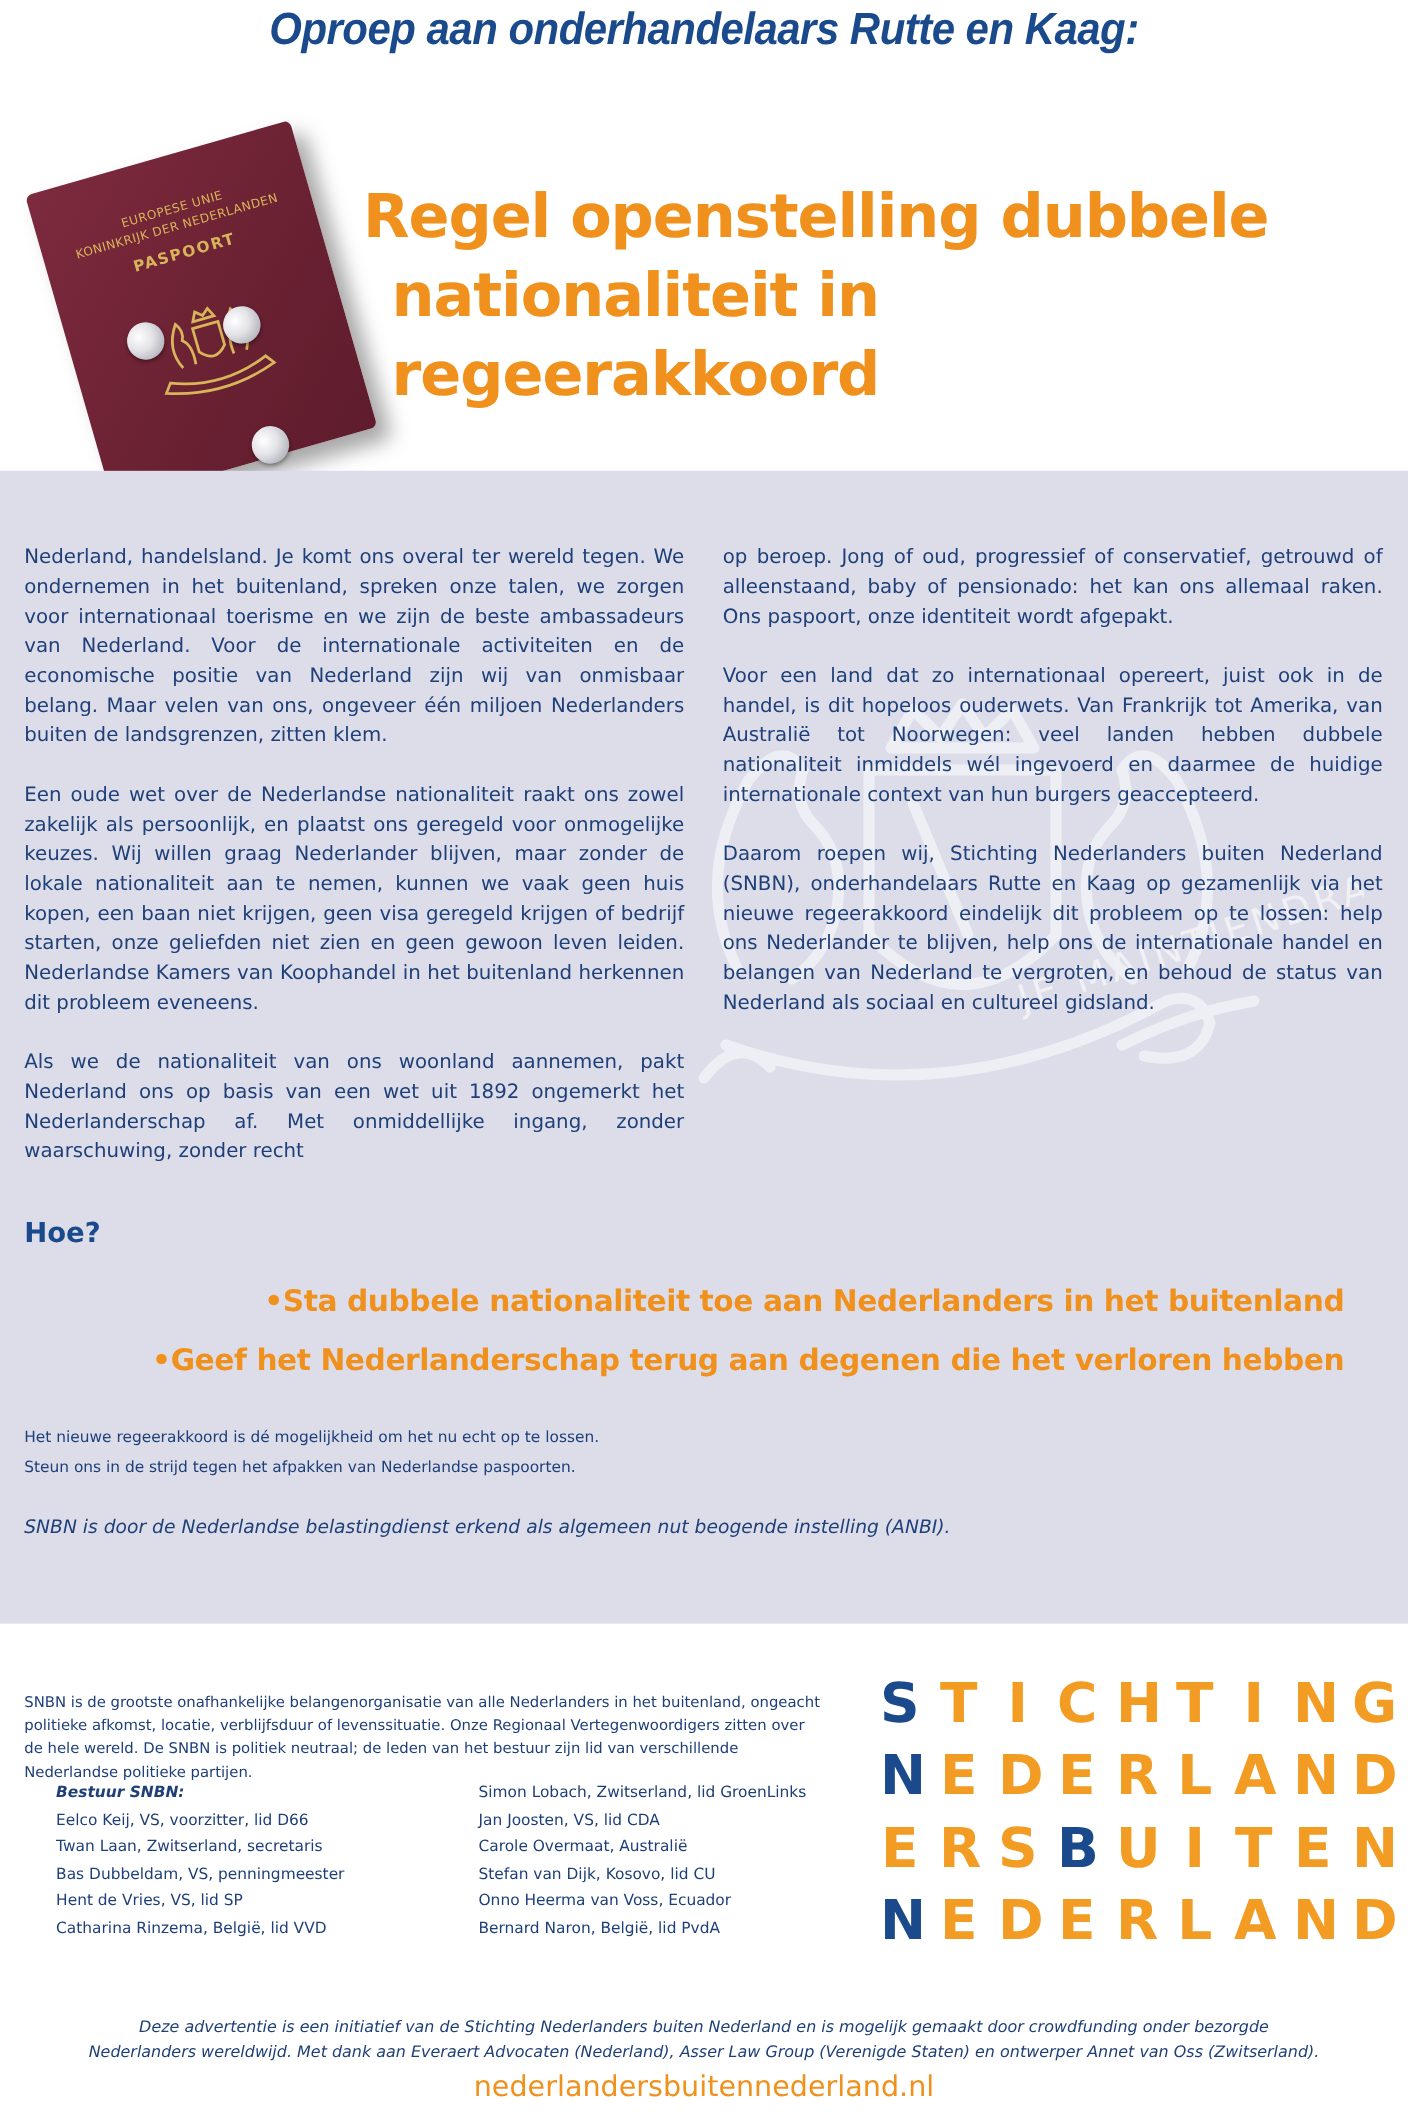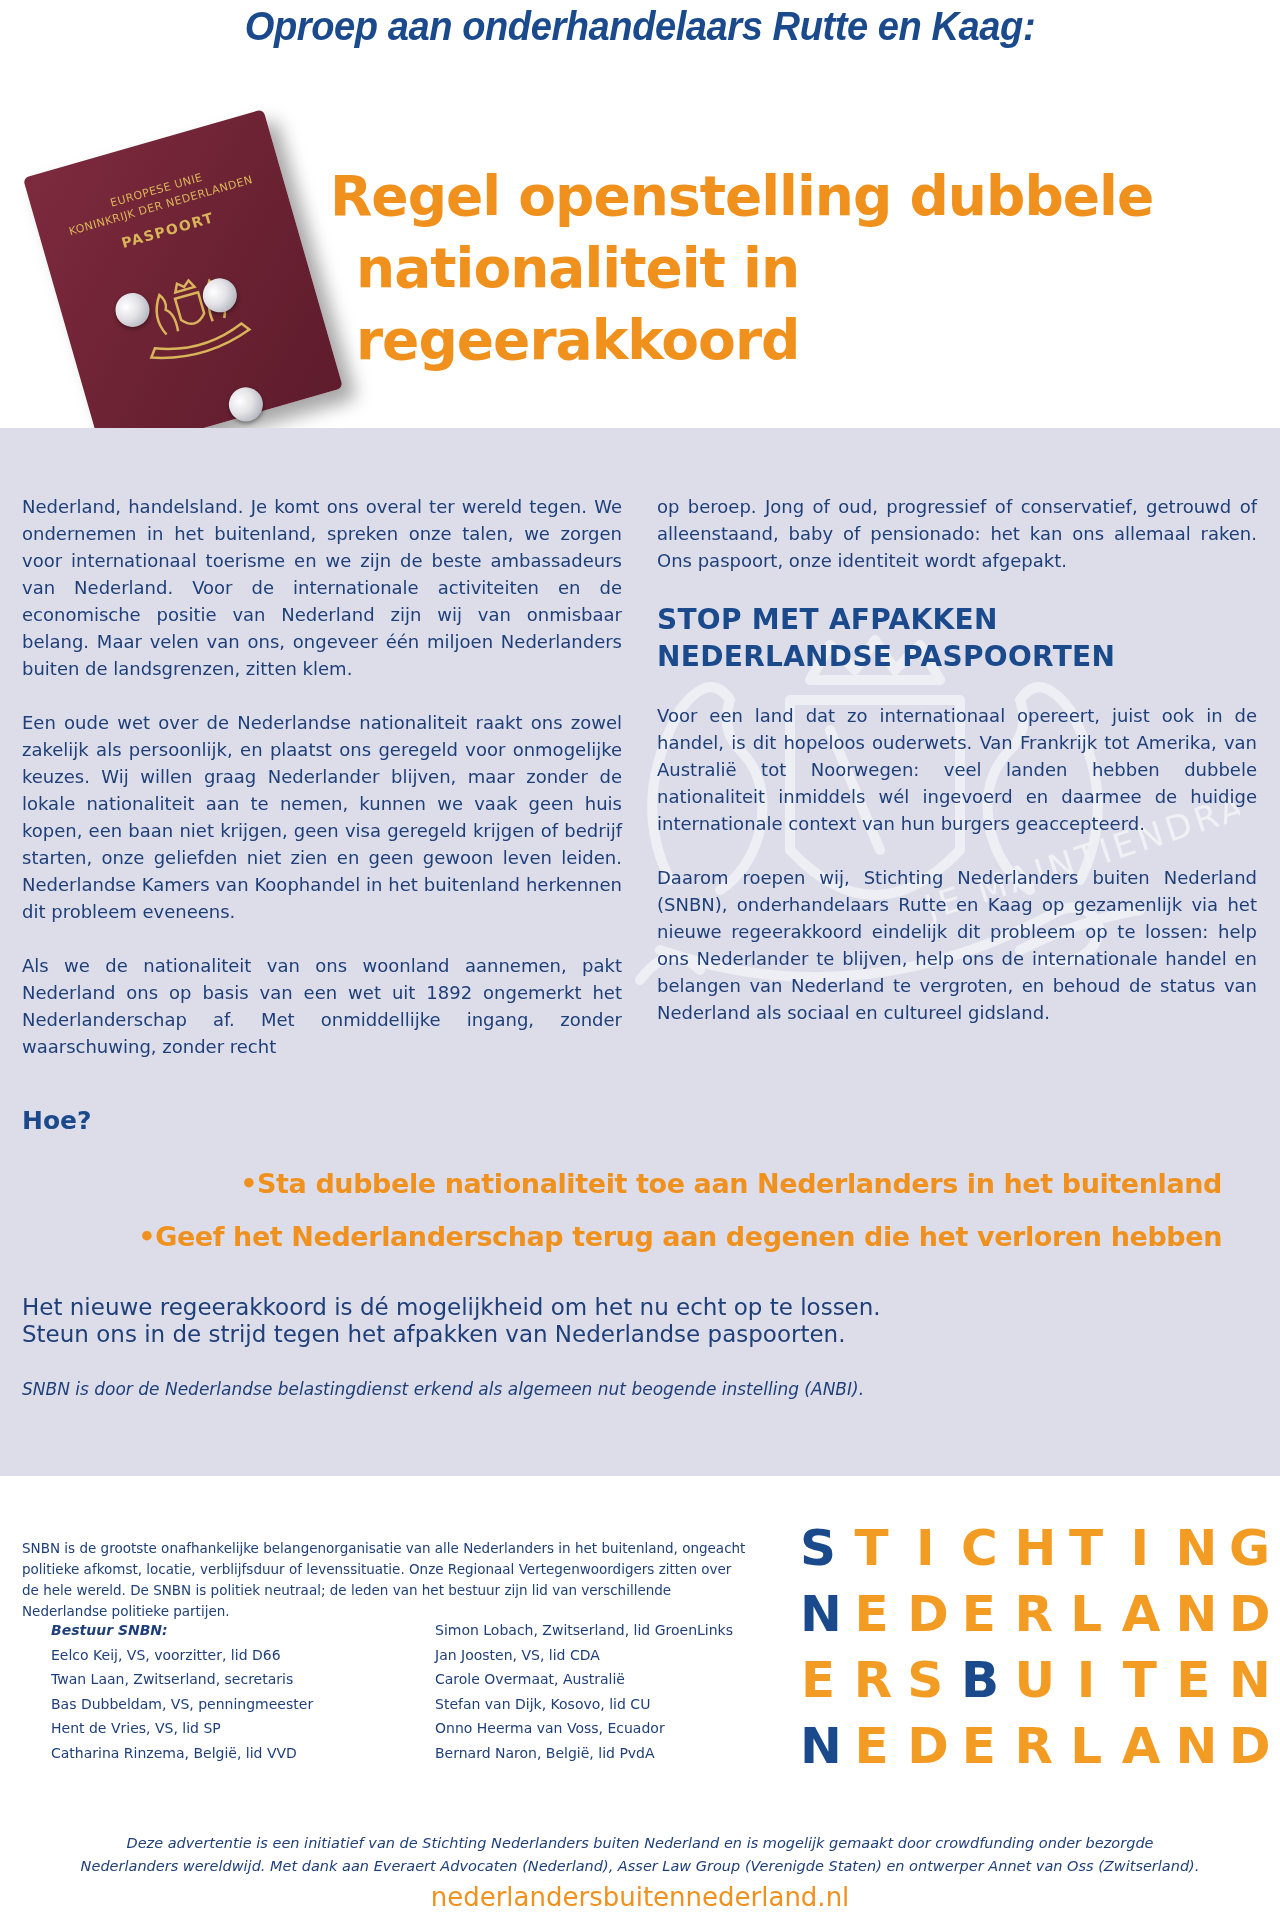--- a/index.html
+++ b/index.html
@@ -60,21 +60,21 @@
   }
 
   .hoe { position: absolute; left: 22px; top: 1106px; font-size: 25px; font-weight: bold; color: #1a4a8c; font-family: "DejaVu Sans", sans-serif; }
   .bullets { position: absolute; left: 22px; top: 1157px; width: 1200px; list-style: none; }
   .bullets li {
     color: #f0911e; font-size: 27px; font-weight: bold; line-height: 53px;
     font-family: "DejaVu Sans", sans-serif; letter-spacing: -0.4px; text-align: right;
   }
   .bullets li .dot { display: inline-block; width: 52px; }
 
-  .cta { position: absolute; left: 22px; top: 1294px; font-size: 23px; line-height: 27px; font-family: "DejaVu Sans", sans-serif; color: #1e3f78; }
+  .cta { position: absolute; left: 22px; top: 1294px; font-size: 14px; line-height: 27px; font-family: "DejaVu Sans", sans-serif; color: #1e3f78; }
   .donate { position: absolute; left: 22px; top: 1376px; font-size: 17px; line-height: 27px; font-style: italic; font-family: "DejaVu Sans", sans-serif; color: #1e3f78; }
 
   .about { position: absolute; left: 22px; top: 1514px; width: 730px; font-size: 13.5px; line-height: 21px; font-family: "DejaVu Sans", sans-serif; color: #1e3f78; margin-top: 24px; }
   .board { position: absolute; top: 1618px; font-size: 14px; line-height: 24.5px; font-family: "DejaVu Sans", sans-serif; color: #1e3f78; }
   .board-left { left: 22px; margin-left: 29px; }
   .board-right { left: 435px; }
   .board-title { font-weight: bold; font-style: italic; }
 
   .logo { position: absolute; left: 800px; top: 1515px; width: 465px; }
   .logo-row { display: flex; justify-content: space-between; height: 66px; font-family: "DejaVu Sans", sans-serif; font-weight: bold; font-size: 50px; line-height: 66px; }
@@ -137,24 +137,20 @@
 </svg>
 
 <div class="body-col col-left">
   <p>Nederland, handelsland. Je komt ons overal ter wereld tegen. We ondernemen in het buitenland, spreken onze talen, we zorgen voor internationaal toerisme en we zijn de beste ambassadeurs van Nederland. Voor de internationale activiteiten en de economische positie van Nederland zijn wij van onmisbaar belang. Maar velen van ons, ongeveer één miljoen Nederlanders buiten de landsgrenzen, zitten klem.</p>
   <p>Een oude wet over de Nederlandse nationaliteit raakt ons zowel zakelijk als persoonlijk, en plaatst ons geregeld voor onmogelijke keuzes. Wij willen graag Nederlander blijven, maar zonder de lokale nationaliteit aan te nemen, kunnen we vaak geen huis kopen, een baan niet krijgen, geen visa geregeld krijgen of bedrijf starten, onze geliefden niet zien en geen gewoon leven leiden. Nederlandse Kamers van Koophandel in het buitenland herkennen dit probleem eveneens.</p>
   <p>Als we de nationaliteit van ons woonland aannemen, pakt Nederland ons op basis van een wet uit 1892 ongemerkt het Nederlanderschap af. Met onmiddellijke ingang, zonder waarschuwing, zonder recht</p>
 </div>
 
 <div class="body-col col-right">
   <p>op beroep. Jong of oud, progressief of conservatief, getrouwd of alleenstaand, baby of pensionado: het kan ons allemaal raken. Ons paspoort, onze identiteit wordt afgepakt.</p>
-  <h2 class="stop-heading">
-    <span>STOP MET AFPAKKEN</span><br>
-    <span>NEDERLANDSE PASPOORTEN</span>
-  </h2>
   <p>Voor een land dat zo internationaal opereert, juist ook in de handel, is dit hopeloos ouderwets. Van Frankrijk tot Amerika, van Australië tot Noorwegen: veel landen hebben dubbele nationaliteit inmiddels wél ingevoerd en daarmee de huidige internationale context van hun burgers geaccepteerd.</p>
   <p>Daarom roepen wij, Stichting Nederlanders buiten Nederland (SNBN), onderhandelaars Rutte en Kaag op gezamenlijk via het nieuwe regeerakkoord eindelijk dit probleem op te lossen: help ons Nederlander te blijven, help ons de internationale handel en belangen van Nederland te vergroten, en behoud de status van Nederland als sociaal en cultureel gidsland.</p>
 </div>
 
 <div class="hoe">Hoe?</div>
 <ul class="bullets">
   <li><span class="dot">•</span><span>Sta dubbele nationaliteit toe aan Nederlanders in het buitenland</span></li>
   <li><span class="dot">•</span><span>Geef het Nederlanderschap terug aan degenen die het verloren hebben</span></li>
 </ul>
 

